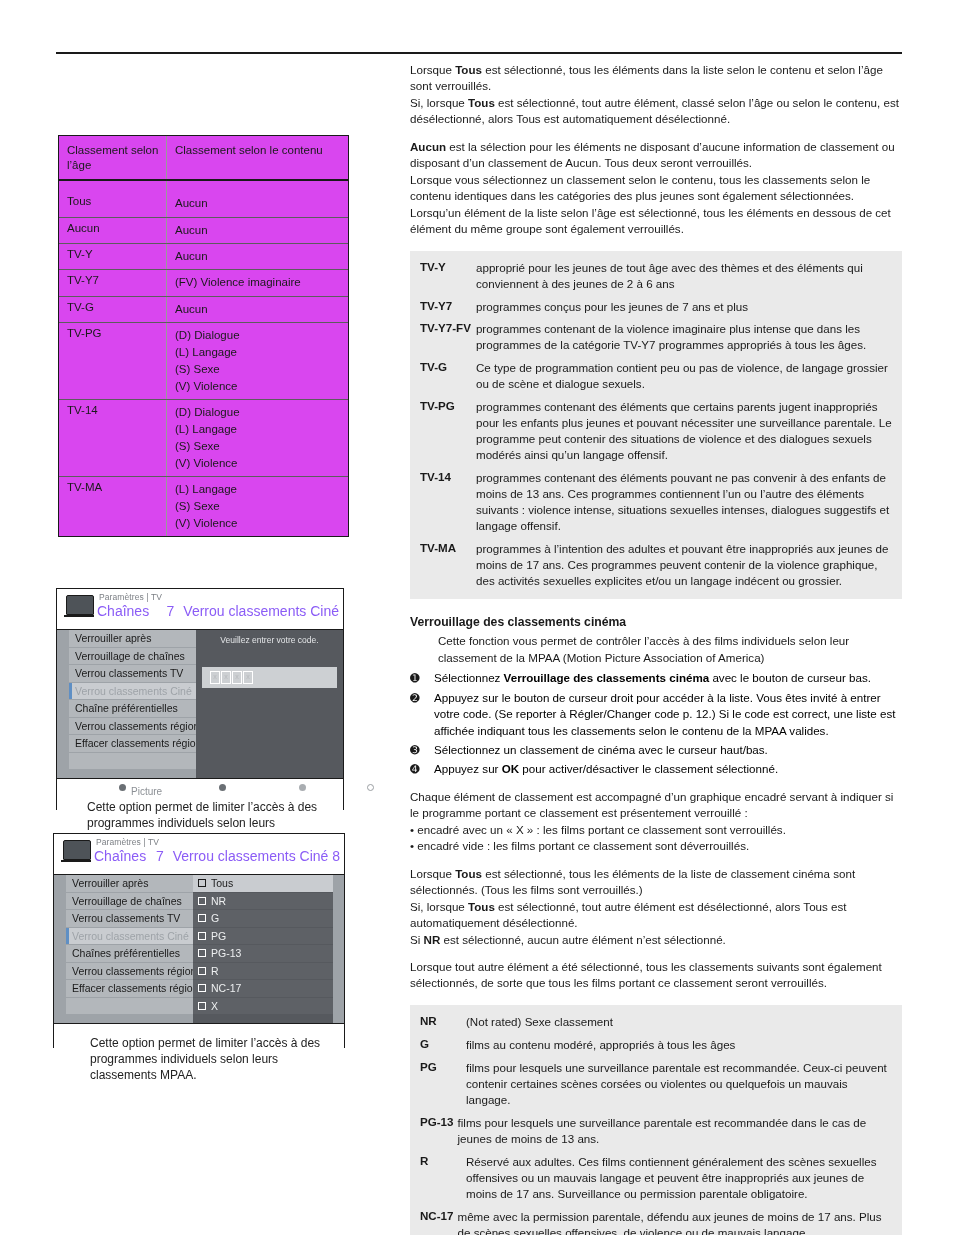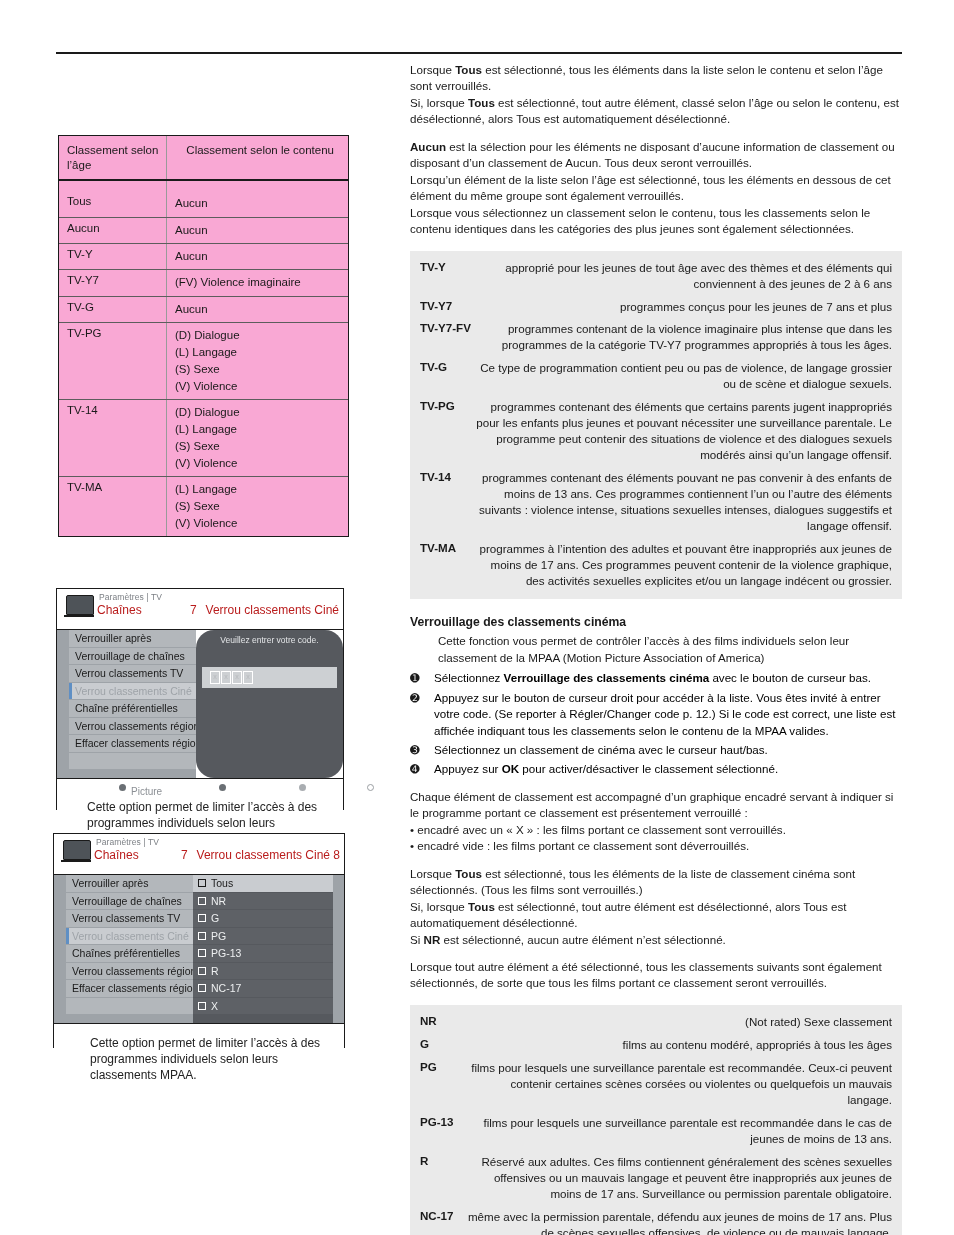--- a/index.html
+++ b/index.html
@@ -16,36 +16,36 @@
 
   
   .top-rule{
     position:absolute;left:56px;top:52px;width:846px;height:2px;background:#1a1a1a;
   }
 
   
   .rtable{
     position:absolute;left:58px;top:135px;width:291px;
     border:1.5px solid #1a1a1a;
-    background:#f9a8d4;
+    background:#d946ef;
     box-sizing:border-box;
     font-size:11.5px;
     color:#1a1a1a;
   }
   .rtable .thead{
     display:flex;
     border-bottom:2px solid #1a1a1a;
     min-height:38px;
   }
   .rtable .thead .c1{
     width:108px;padding:7px 0 7px 8px;box-sizing:border-box;
     border-right:1px solid #9a9a9a;line-height:1.28;
   }
   .rtable .thead .c2{
-    flex:1;padding:7px 14px 7px 8px;box-sizing:border-box;line-height:1.28;text-align:right;
+    flex:1;padding:7px 14px 7px 8px;box-sizing:border-box;line-height:1.28;
   }
   .rgroup{display:flex;border-bottom:1px solid #5d5d5d;}
   .rgroup:last-child{border-bottom:none;}
   .rgroup .c1{
     width:108px;padding:4px 0 4px 8px;box-sizing:border-box;
     border-right:1px solid #9a9a9a;
   }
   .rgroup .c2{flex:1;padding:4px 0 4px 8px;box-sizing:border-box;}
   .rgroup .c2 div{line-height:1.48;}
   .rgroup.first .c1,.rgroup.first .c2{padding-top:14px;padding-bottom:5px;}
@@ -72,21 +72,21 @@
     background:#4e5358;border:1.5px solid #1a1a1a;border-radius:2px 2px 1px 1px;
   }
   .tv-icon .stand{
     position:absolute;left:0;bottom:1px;width:30px;height:2px;background:#1a1a1a;
   }
   .tv-breadcrumb{
     position:absolute;left:42px;top:3px;font-size:8.5px;color:#7b7f84;letter-spacing:.1px;
   }
   .tv-titlerow{
     position:absolute;left:40px;top:14px;right:4px;display:flex;align-items:flex-end;
-    font-size:12px;color:#b91c1c;
+    font-size:14px;color:#8b5cf6;
   }
   .tv-titlerow .chn{flex:0 0 auto;}
   .tv-titlerow .num{margin-left:auto;padding-right:9px;}
   .tv-titlerow .sec{flex:0 0 auto;}
 
   .tv-body{display:flex;height:148px;}
   .tv-railL{width:12px;background:#9ea3a8;}
   .tv-menu{width:127px;background:#9ea3a8;box-sizing:border-box;}
   .menu-item{
     height:16.5px;line-height:16.5px;
@@ -101,21 +101,21 @@
     position:relative;
   }
   .menu-item.active{
     background:#c9ccd0;color:#9ea3a8;
   }
   .menu-item.active:before{
     content:"";position:absolute;left:0;top:0;bottom:0;width:3px;background:#5f8fc4;
   }
   .menu-item.blank{background:#b3b7bb;}
 
-  .tv-right{flex:1;background:#56595e;position:relative;border-radius:18px;}
+  .tv-right{flex:1;background:#56595e;position:relative;}
   .code-hint{
     position:absolute;left:0;right:0;top:5px;text-align:center;
     font-size:8.5px;color:#e4e6e8;
   }
   .code-box{
     position:absolute;left:6px;top:37px;right:6px;height:21px;background:#cdd0d3;
   }
   .code-digits{position:absolute;left:8px;top:4px;display:flex;gap:1px;}
   .code-digits span{
     width:10px;height:13px;border:1.5px solid #ffffff;box-sizing:border-box;
@@ -169,21 +169,21 @@
   
   .greybox{
     background:#eaeaea;padding:9px 10px 10px 10px;box-sizing:border-box;
   }
   .defrow{display:flex;margin-bottom:7px;}
   .defrow:last-child{margin-bottom:0;}
   .defrow .term{
     font-weight:bold;font-size:11.6px;flex:0 0 auto;color:#1a1a1a;
   }
   .defrow .desc{
-    font-size:11.6px;line-height:1.38;color:#1a1a1a;flex:1;text-align:right;
+    font-size:11.6px;line-height:1.38;color:#1a1a1a;flex:1;
   }
   
   #tvdefs .term{width:56px;}
   #tvdefs .defrow.wide .term{width:auto;padding-right:5px;}
   
   #mpaadefs .term{width:46px;}
   #mpaadefs .defrow.wide .term{width:auto;padding-right:4px;}
 
   h3.sechead{
     font-size:12.2px;font-weight:bold;margin:0;color:#1a1a1a;
@@ -392,22 +392,22 @@
     <p class="para">
       <span>Lorsque </span><b>Tous</b><span> est sélectionné, tous les éléments dans la liste selon le contenu et selon l’âge sont verrouillés.</span>
     </p>
     <p class="para">
       <span>Si, lorsque </span><b>Tous</b><span> est sélectionné, tout autre élément, classé selon l’âge ou selon le contenu, est désélectionné, alors Tous est automatiquement désélectionné.</span>
     </p>
 
     <p class="para gap">
       <b>Aucun</b><span> est la sélection pour les éléments ne disposant d’aucune information de classement ou disposant d’un classement de Aucun. Tous deux seront verrouillés.</span>
     </p>
+    <p class="para">Lorsque vous sélectionnez un classement selon le contenu, tous les classements selon le contenu identiques dans les catégories des plus jeunes sont également sélectionnées.</p>
     <p class="para">Lorsqu’un élément de la liste selon l’âge est sélectionné, tous les éléments en dessous de cet élément du même groupe sont également verrouillés.</p>
-    <p class="para">Lorsque vous sélectionnez un classement selon le contenu, tous les classements selon le contenu identiques dans les catégories des plus jeunes sont également sélectionnées.</p>
 
     <div class="greybox" id="tvdefs" style="margin-top:13px;">
         <div class="defrow">
           <div class="term">TV-Y</div>
           <div class="desc">approprié pour les jeunes de tout âge avec des thèmes et des éléments qui conviennent à des jeunes de 2 à 6 ans</div>
         </div>
         <div class="defrow">
           <div class="term">TV-Y7</div>
           <div class="desc">programmes conçus pour les jeunes de 7 ans et plus</div>
         </div>

